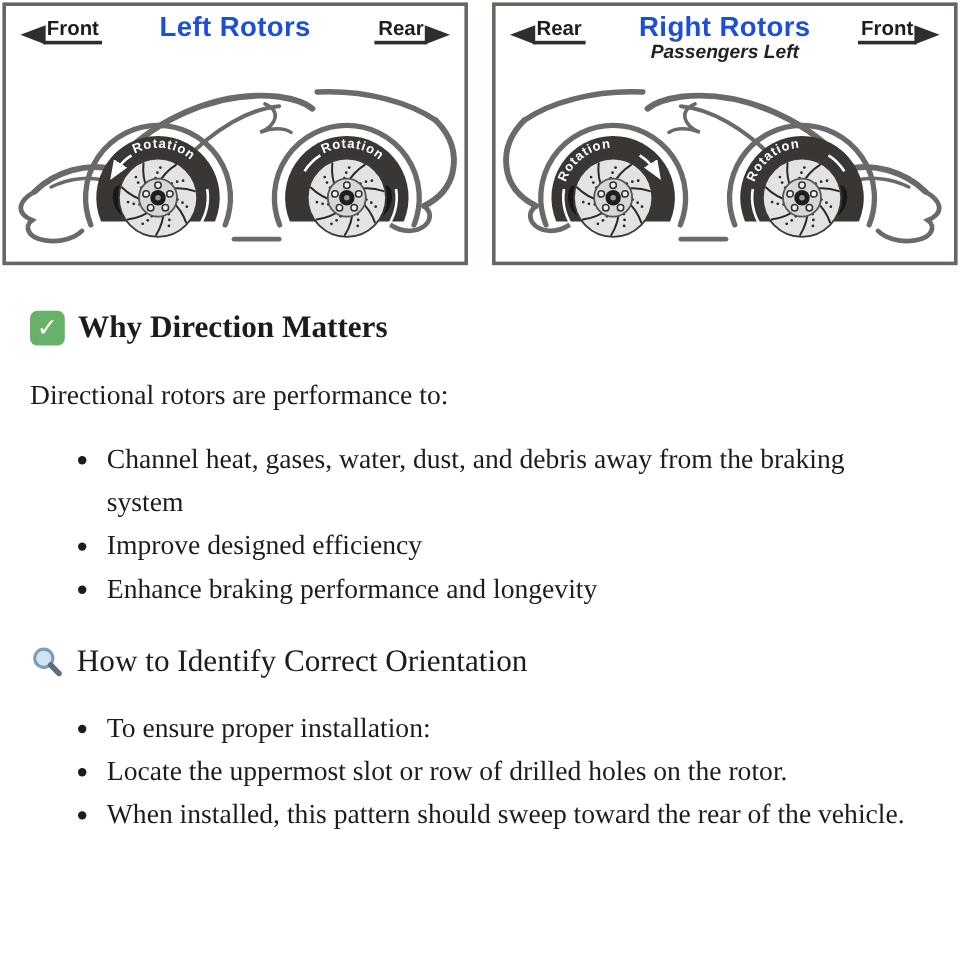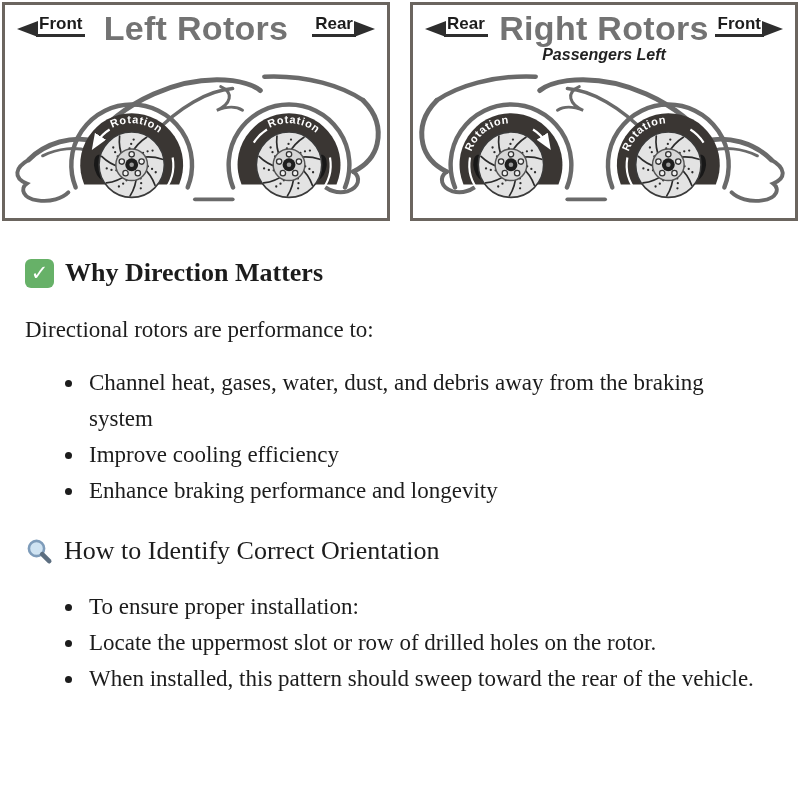--- a/index.html
+++ b/index.html
@@ -4,21 +4,21 @@
 <style>
   * { margin:0; padding:0; box-sizing:border-box; }
   html,body { width:800px; background:#ffffff; font-family:"Liberation Serif", serif; color:#1c1c1c; }
   .page { width:800px; height:800px; overflow:hidden; background:#fff; }
 
   
   .diagram { display:flex; gap:20px; padding:2px; }
   .panel { flex:1; height:219px; border:3px solid #6b655f; background:#fff; position:relative; }
   .panel-header { position:relative; height:54px; }
   .titles { text-align:center; padding-top:6px; }
-  .panel-title { font-family:"Liberation Sans", sans-serif; font-weight:900; font-size:34px; line-height:1; letter-spacing:.3px; color:#737373; }
+  .panel-title { font-family:"Liberation Sans", sans-serif; font-weight:900; font-size:23px; line-height:1; letter-spacing:.3px; color:#1d4ed8; }
   .panel-subtitle { font-family:"Liberation Sans", sans-serif; font-weight:bold; font-style:italic; font-size:16px; line-height:1.25; color:#222; }
   .corner { position:absolute; top:10px; display:flex; align-items:flex-end; }
   .corner-l { left:12px; }
   .corner-r { right:12px; }
   .corner-text { font-family:"Liberation Sans", sans-serif; font-weight:bold; font-size:17px; line-height:1.05; border-bottom:3px solid #2e2e2e; padding:0 3px 1px 3px; color:#1d1d1d; }
   .tri { width:0; height:0; border-top:8px solid transparent; border-bottom:8px solid transparent; margin-bottom:0px; }
   .tri-l { border-right:21px solid #2e2e2e; margin-right:-2px; }
   .tri-r { border-left:21px solid #2e2e2e; margin-left:-2px; }
   .car { position:absolute; left:0; right:0; bottom:0; height:158px; }
   .car svg { display:block; width:100%; height:100%; }
@@ -316,21 +316,21 @@
 
     <div class="h-row h-bold">
       <span class="check" style="background: rgb(103, 177, 104);">✓</span>
       <span>Why Direction Matters</span>
     </div>
 
     <p class="lead">Directional rotors are performance to:</p>
 
     <ul class="blist">
       <li>Channel heat, gases, water, dust, and debris away from the braking system</li>
-      <li>Improve cooling efficiency</li>
+      <li>Improve designed efficiency</li>
       <li>Enhance braking performance and longevity</li>
     </ul>
 
     <div class="h-row h-reg">
       <svg class="mag" viewBox="0 0 28 28">
         <circle cx="11.5" cy="11.5" r="7.6" fill="#cfe3f2" stroke="#7e9cba" stroke-width="2.6"></circle>
         <line x1="17.2" y1="17.2" x2="24.2" y2="24.2" stroke="#5c6e80" stroke-width="4.6" stroke-linecap="round"></line>
       </svg>
       <span>How to Identify Correct Orientation</span>
     </div>

